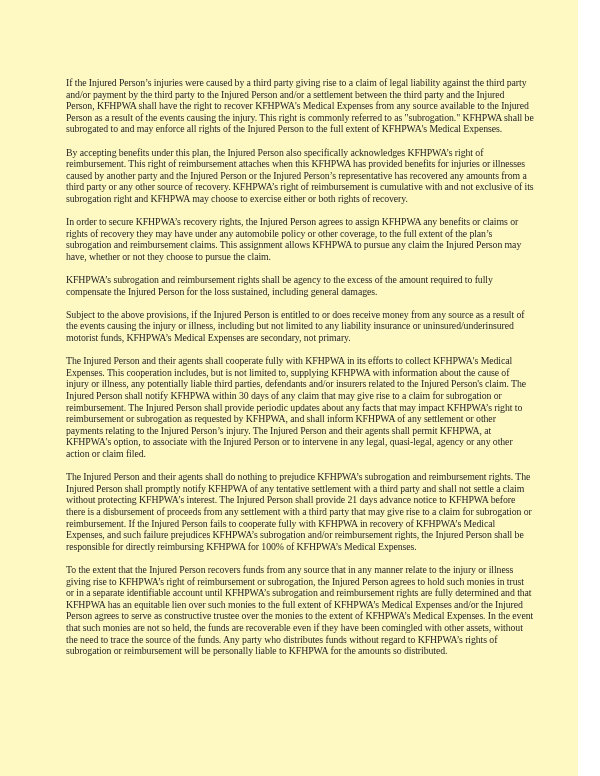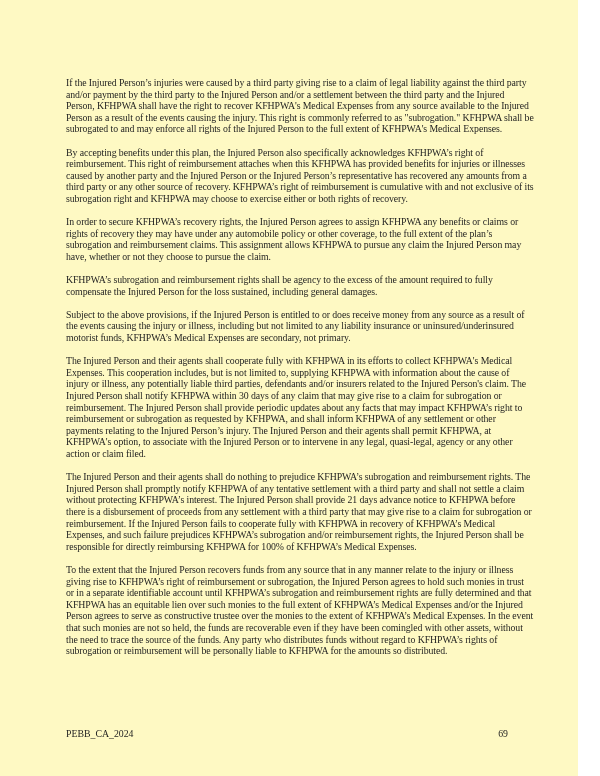--- a/index.html
+++ b/index.html
@@ -48,17 +48,13 @@
   <div class="content">
     <p>If the Injured Person’s injuries were caused by a third party giving rise to a claim of legal liability against the third party and/or payment by the third party to the Injured Person and/or a settlement between the third party and the Injured Person, KFHPWA shall have the right to recover KFHPWA's Medical Expenses from any source available to the Injured Person as a result of the events causing the injury. This right is commonly referred to as "subrogation." KFHPWA shall be subrogated to and may enforce all rights of the Injured Person to the full extent of KFHPWA's Medical Expenses.</p>
     <p>By accepting benefits under this plan, the Injured Person also specifically acknowledges KFHPWA’s right of reimbursement. This right of reimbursement attaches when this KFHPWA has provided benefits for injuries or illnesses caused by another party and the Injured Person or the Injured Person’s representative has recovered any amounts from a third party or any other source of recovery. KFHPWA’s right of reimbursement is cumulative with and not exclusive of its subrogation right and KFHPWA may choose to exercise either or both rights of recovery.</p>
     <p>In order to secure KFHPWA’s recovery rights, the Injured Person agrees to assign KFHPWA any benefits or claims or rights of recovery they may have under any automobile policy or other coverage, to the full extent of the plan’s subrogation and reimbursement claims.  This assignment allows KFHPWA to pursue any claim the Injured Person may have, whether or not they choose to pursue the claim.</p>
     <p>KFHPWA’s subrogation and reimbursement rights shall be agency to the excess of the amount required to fully compensate the Injured Person for the loss sustained, including general damages.</p>
     <p>Subject to the above provisions, if the Injured Person is entitled to or does receive money from any source as a result of the events causing the injury or illness, including but not limited to any liability insurance or uninsured/underinsured motorist funds, KFHPWA’s Medical Expenses are secondary, not primary.</p>
     <p>The Injured Person and their agents shall cooperate fully with KFHPWA in its efforts to collect KFHPWA's Medical Expenses. This cooperation includes, but is not limited to, supplying KFHPWA with information about the cause of injury or illness, any potentially liable third parties, defendants and/or insurers related to the Injured Person's claim. The Injured Person shall notify KFHPWA within 30 days of any claim that may give rise to a claim for subrogation or reimbursement. The Injured Person shall provide periodic updates about any facts that may impact KFHPWA’s right to reimbursement or subrogation as requested by KFHPWA, and shall inform KFHPWA of any settlement or other payments relating to the Injured Person’s injury. The Injured Person and their agents shall permit KFHPWA, at KFHPWA's option, to associate with the Injured Person or to intervene in any legal, quasi-legal, agency or any other action or claim filed.</p>
     <p>The Injured Person and their agents shall do nothing to prejudice KFHPWA’s subrogation and reimbursement rights. The Injured Person shall promptly notify KFHPWA of any tentative settlement with a third party and shall not settle a claim without protecting KFHPWA’s interest. The Injured Person shall provide 21 days advance notice to KFHPWA before there is a disbursement of proceeds from any settlement with a third party that may give rise to a claim for subrogation or reimbursement. If the Injured Person fails to cooperate fully with KFHPWA in recovery of KFHPWA’s Medical Expenses, and such failure prejudices KFHPWA’s subrogation and/or reimbursement rights, the Injured Person shall be responsible for directly reimbursing KFHPWA for 100% of KFHPWA’s Medical Expenses.</p>
     <p>To the extent that the Injured Person recovers funds from any source that in any manner relate to the injury or illness giving rise to KFHPWA’s right of reimbursement or subrogation, the Injured Person agrees to hold such monies in trust or in a separate identifiable account until KFHPWA’s subrogation and reimbursement rights are fully determined and that KFHPWA has an equitable lien over such monies to the full extent of KFHPWA’s Medical Expenses and/or the Injured Person agrees to serve as constructive trustee over the monies to the extent of KFHPWA’s Medical Expenses. In the event that such monies are not so held, the funds are recoverable even if they have been comingled with other assets, without the need to trace the source of the funds.  Any party who distributes funds without regard to KFHPWA’s rights of subrogation or reimbursement will be personally liable to KFHPWA for the amounts so distributed.</p>
   </div>
-  <div class="footer">
-    <span>PEBB_CA_2024</span>
-    <span>69</span>
-  </div>
 </div>
 
 </body></html>

